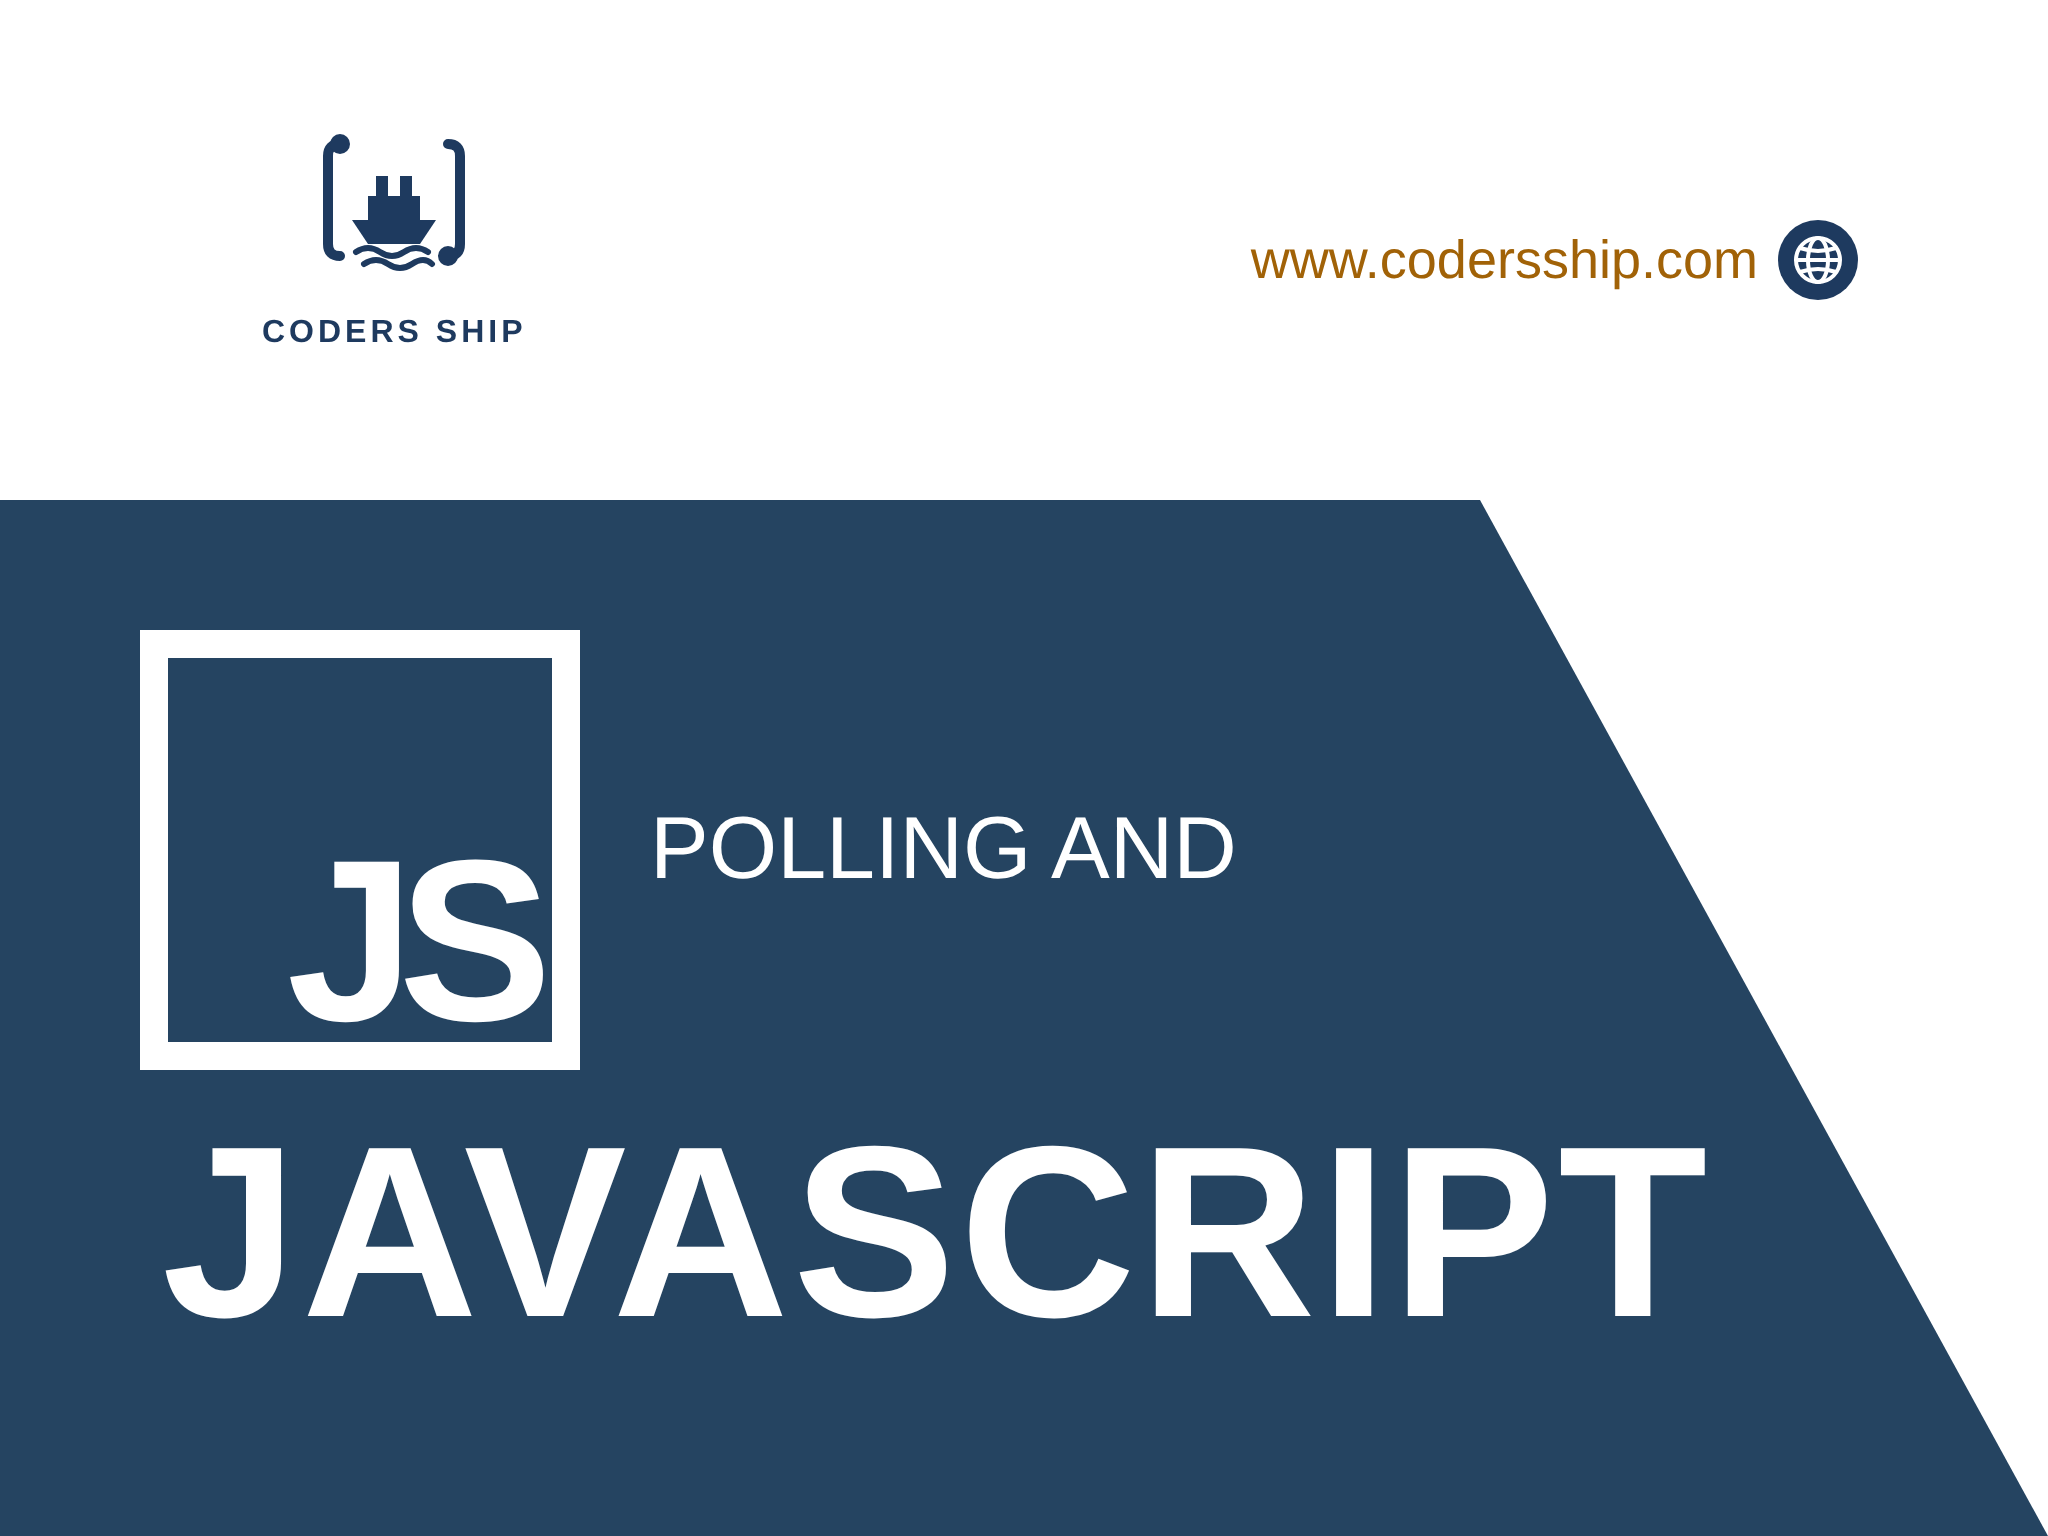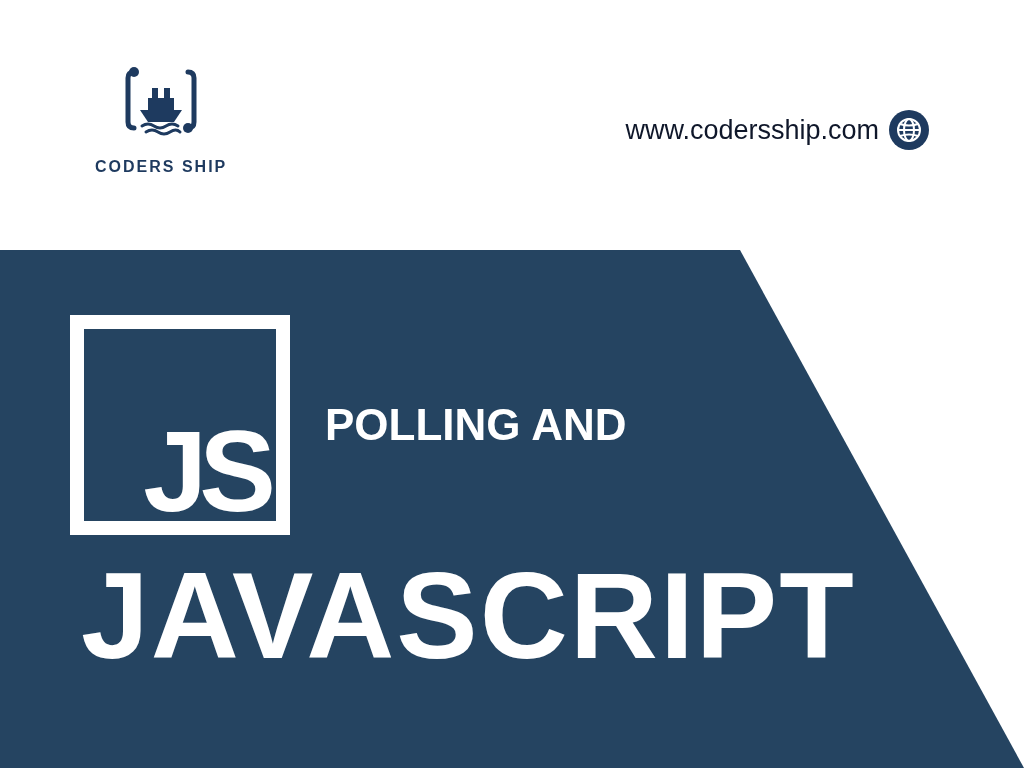--- a/index.html
+++ b/index.html
@@ -27,39 +27,40 @@
       justify-content: space-between;
       align-items: flex-start;
       padding: 60px 95px 0 95px;
     }
     
     .logo-block {
       display: flex;
       flex-direction: column;
       align-items: center;
       gap: 8px;
+      margin-left: 36px;
     }
     
     .logo-text {
       font-size: 16px;
       font-weight: 900;
       letter-spacing: 2px;
       color: #1e3a5f;
     }
     
     .url-block {
       display: flex;
       align-items: center;
       gap: 10px;
       margin-top: 50px;
     }
     
     .url-text {
       font-size: 27px;
-      color: #0f172a;
+      color: #a16207;
       font-weight: 400;
     }
     
     .globe-circle {
       width: 40px;
       height: 40px;
       background: #1e3a5f;
       border-radius: 50%;
       display: flex;
       align-items: center;
@@ -111,21 +112,21 @@
       right: 8px;
       font-size: 115px;
       font-weight: 900;
       letter-spacing: -8px;
       line-height: 1;
       text-align: center;
     }
     
     .subtitle-text {
       font-size: 44px;
-      font-weight: 700;
+      font-weight: 400;
       line-height: 1.15;
       letter-spacing: 0px;
     }
     
     .main-title {
       font-size: 122px;
       font-weight: 900;
       letter-spacing: 2px;
       margin-top: 20px;
       line-height: 1;

